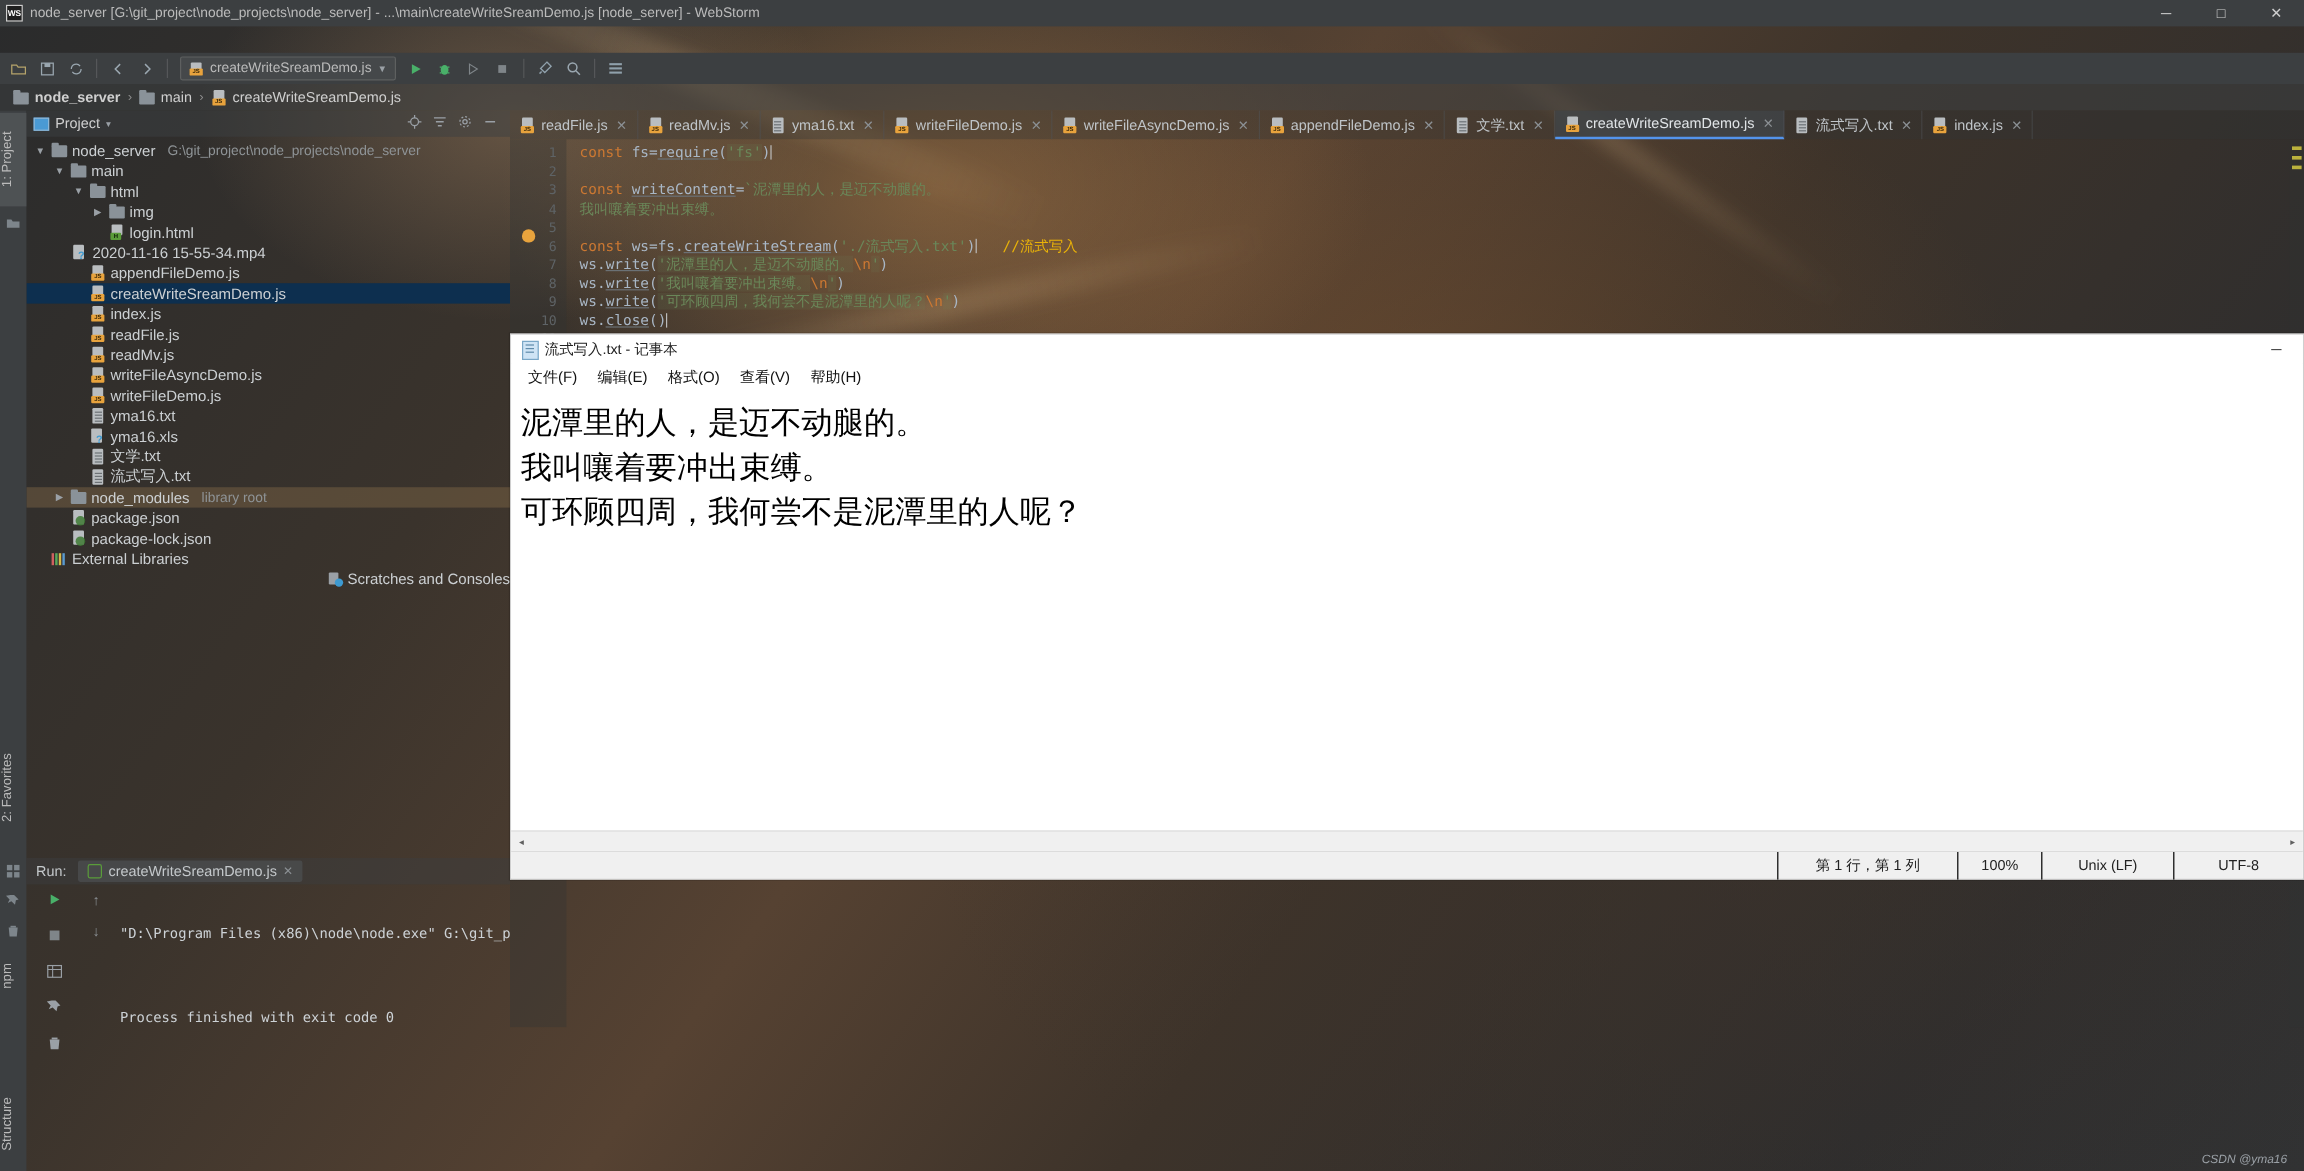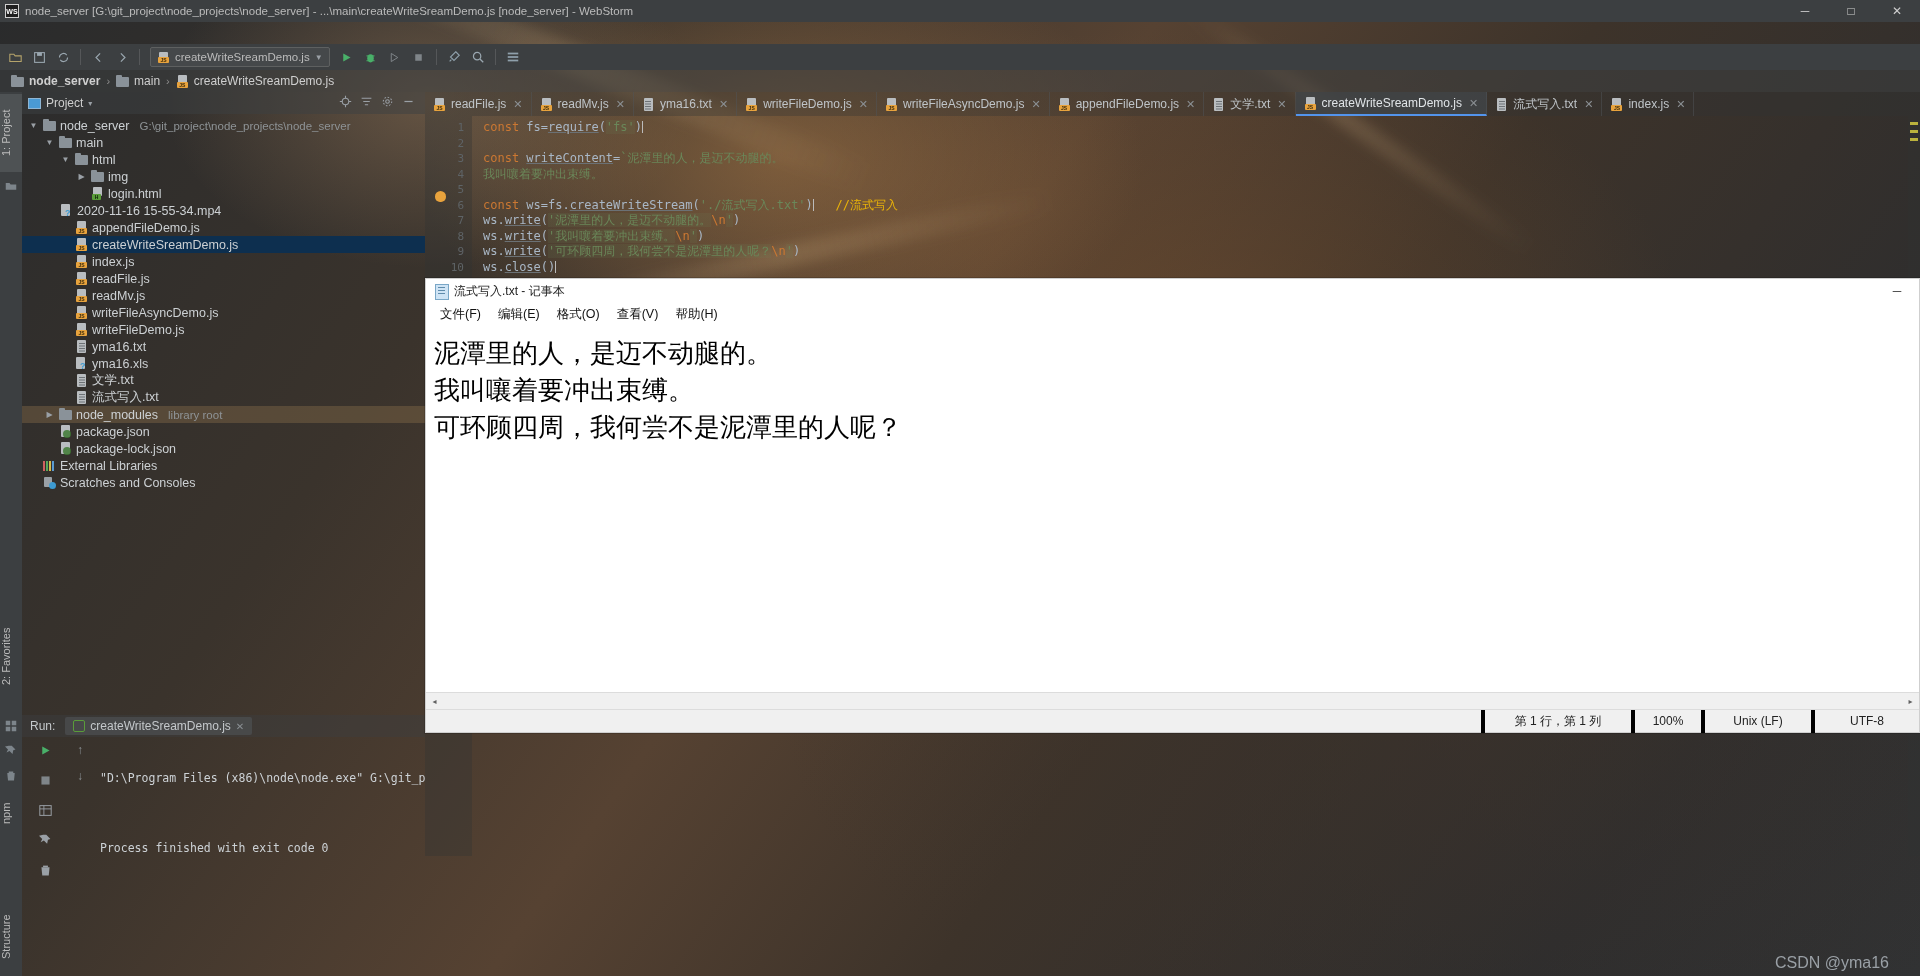--- a/index.html
+++ b/index.html
@@ -323,32 +323,32 @@
     font-size: 8px; color: #606060;
   }
   .np-hscroll .arrowbox.right { position: absolute; right: 0; }
   .np-status {
     height: 23px; background: #f0f0f0; border-top: 1px solid #dcdcdc;
     display: flex; align-items: center; justify-content: flex-end;
     font-size: 12px; color: #222;
   }
   .np-status .cell {
     height: 23px; display: flex; align-items: center; justify-content: center;
-    border-left: 4px solid #000000; padding: 0 14px;
+    border-left: 1px solid #000000; padding: 0 14px;
   }
 
   
   .statusbar {
     position: absolute; left: 0; bottom: 0; width: 1920px; height: 22px;
     display: flex; align-items: center; z-index: 35;
     font-size: 11.5px; color: #b0b4b7;
   }
   .watermark {
-    position: absolute; right: 31px; bottom: 4px; font-size: 16px;
-    color: #9aa0a6; z-index: 70;
+    position: absolute; right: 14px; bottom: 4px; font-size: 10px;
+    color: #9aa0a6; z-index: 70; font-style: italic;
   }
 </style>
 </head>
 <body>
 
 <div id="root">
 
   <div class="bg-photo"></div>
   <div class="bg-streak" style="left:330px;top:60px;width:560px;height:30px;transform:rotate(22deg);"></div>
   <div class="bg-streak" style="left:560px;top:240px;width:500px;height:22px;transform:rotate(-12deg);"></div>
@@ -622,21 +622,21 @@
         <div class="trow" style="padding-left: 22px;">
           <span class="arrow"></span>
           <span class="ico json"></span>
           <span class="tlabel">package-lock.json</span>
         </div>
         <div class="trow" style="padding-left: 6px;">
           <span class="arrow"></span>
           <span class="ico lib"></span>
           <span class="tlabel">External Libraries</span>
         </div>
-        <div class="trow" style="padding-left: 6px;">
+        <div class="trow" style="padding-left: 6px; justify-content: flex-end;">
           <span class="arrow"></span>
           <span class="ico scratch"></span>
           <span class="tlabel">Scratches and Consoles</span>
         </div>
       </div>
   </div>
 
   <div class="tabstrip" id="tabstrip">
       <div class="etab">
         <span class="ico js"></span>

